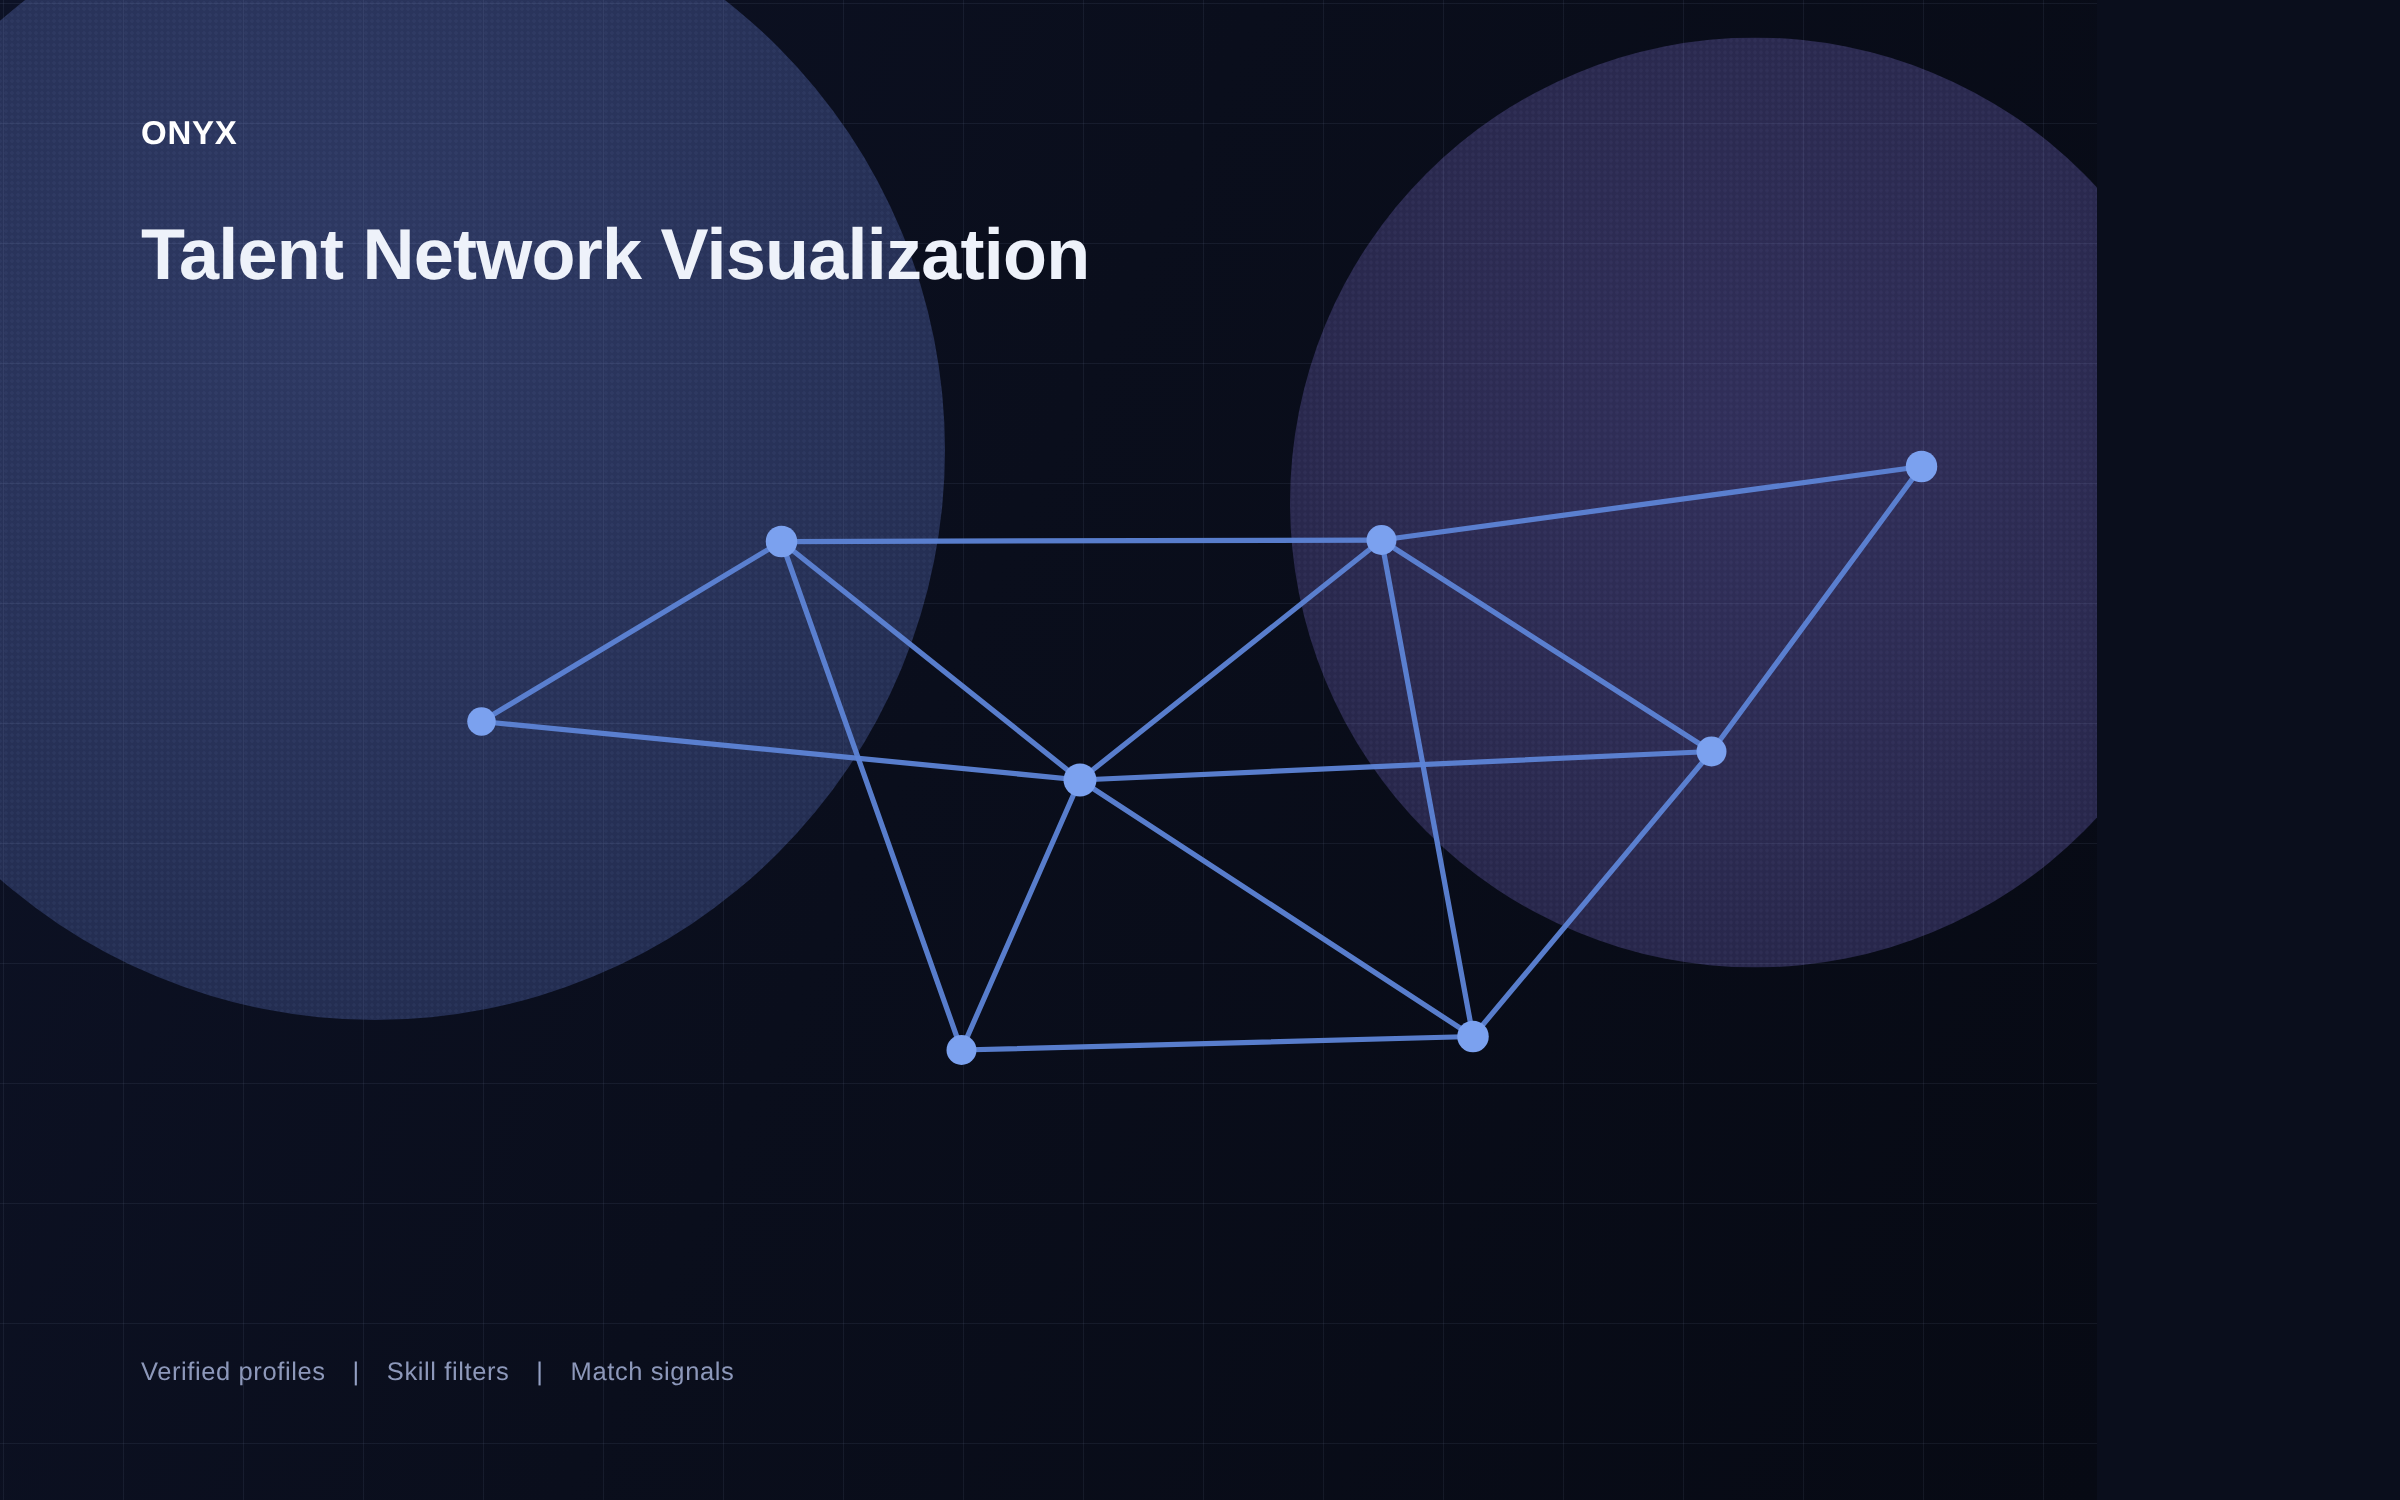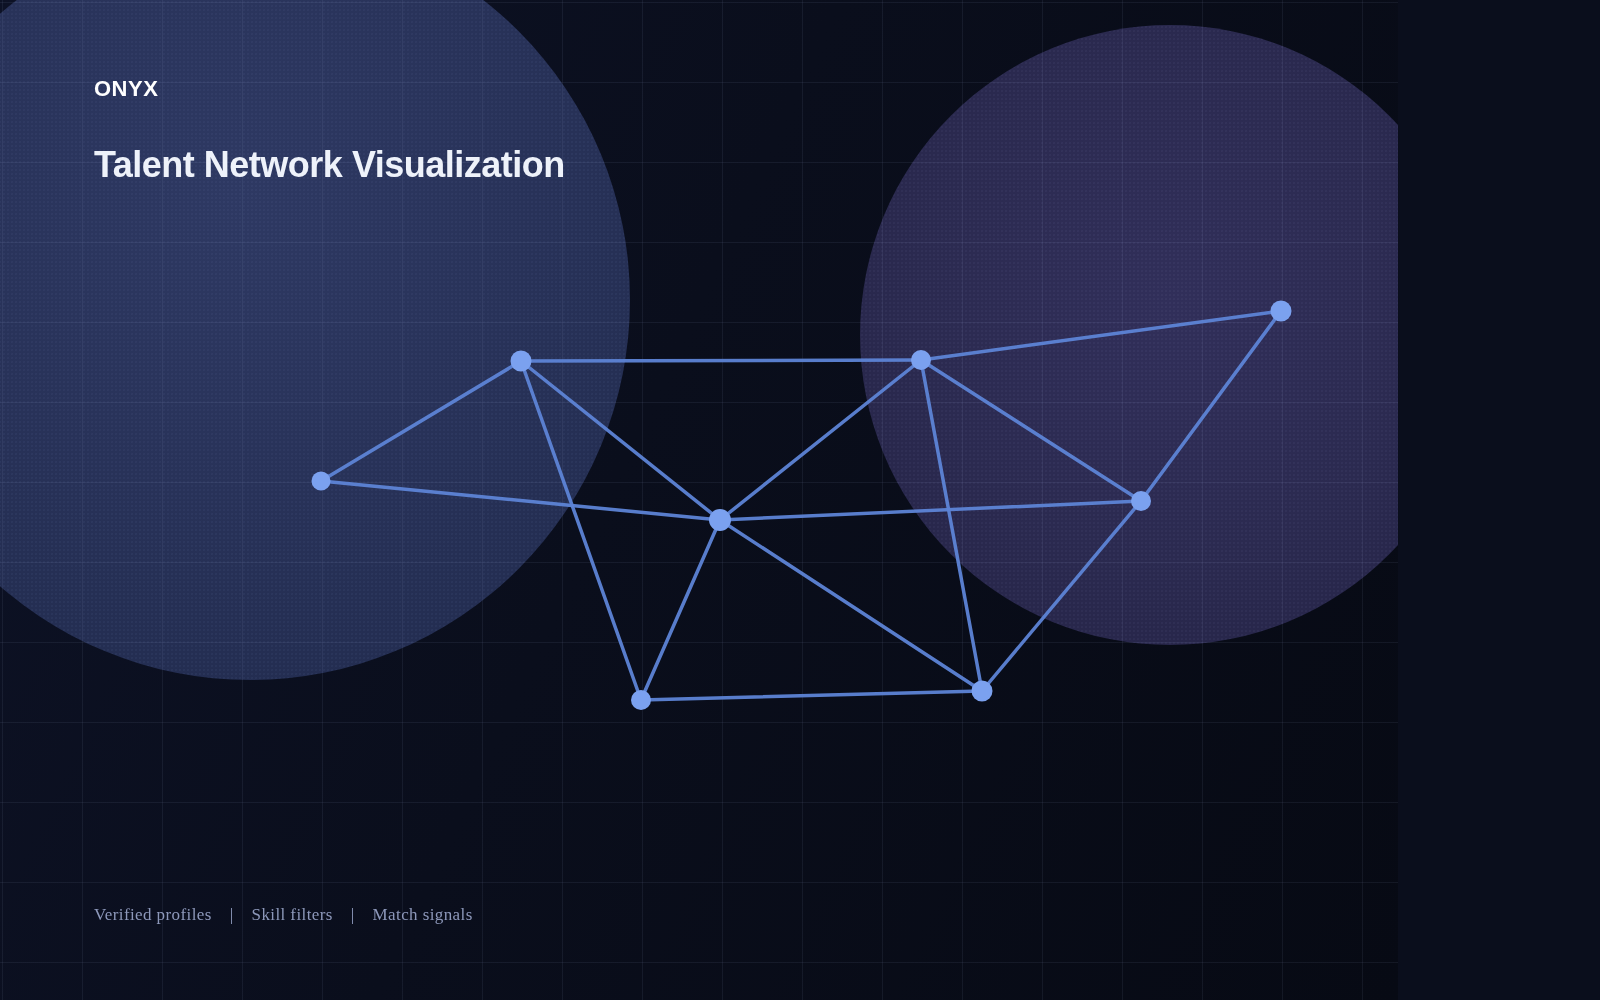--- a/index.html
+++ b/index.html
@@ -65,38 +65,38 @@
     z-index: 4;
   }
   .logo {
     font-size: 22px;
     font-weight: 800;
     letter-spacing: 0.5px;
     color: #ffffff;
   }
   .title {
     margin-top: 44px;
-    font-size: 36px;
+    font-size: 48px;
     font-weight: 800;
     letter-spacing: -0.5px;
     color: #eef2fa;
     line-height: 1.05;
   }
   .subtitle {
     margin-top: 10px;
     font-size: 26px;
     font-weight: 400;
     color: #8e97ab;
   }
   
   .footer {
     position: absolute;
     left: 94px; top: 905px;
     z-index: 4;
-    font-family: Liberation Serif, serif;
+    font-family: Liberation Sans, sans-serif;
     font-size: 17px;
     letter-spacing: 0.4px;
     color: #8d98ba;
     white-space: nowrap;
   }
   .footer .sep {
     display: inline-block;
     margin: 0 18px;
     color: #94a0c4;
   }

